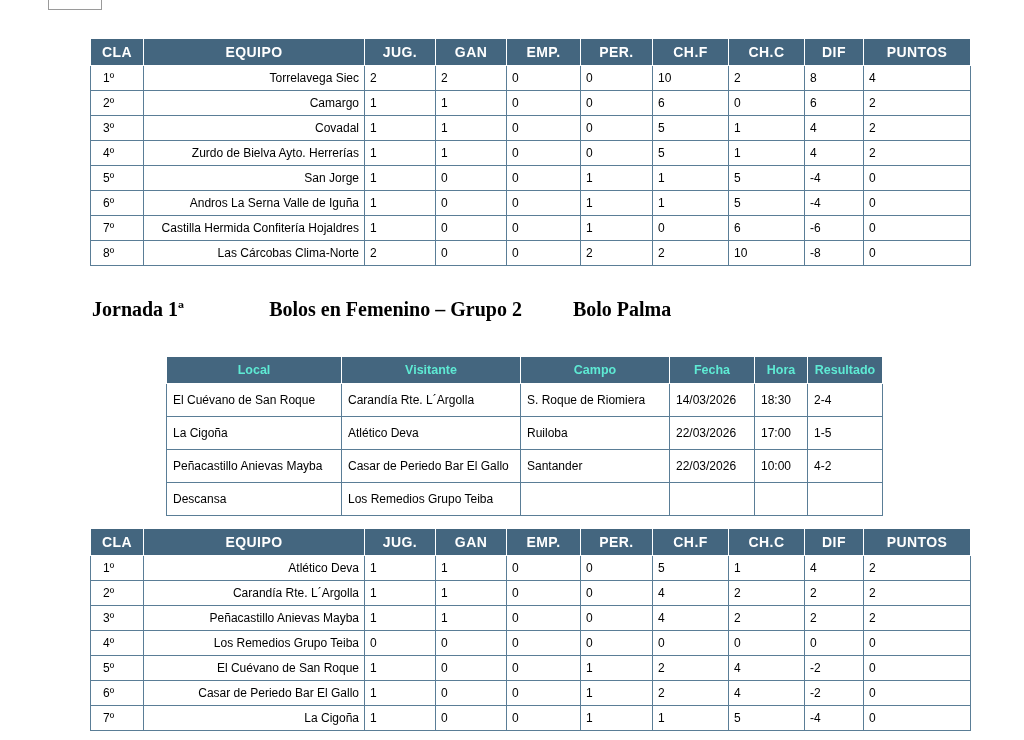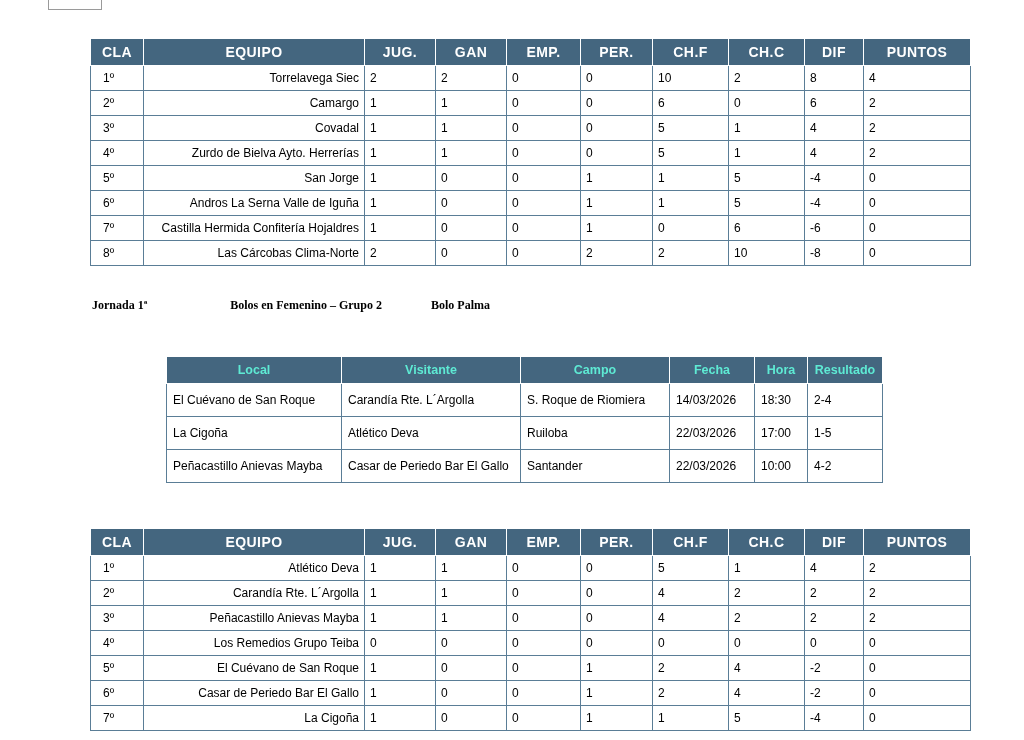--- a/index.html
+++ b/index.html
@@ -89,21 +89,21 @@
   #standings-top { left: 90px; top: 38px; }
   #standings-bottom { left: 90px; top: 528px; }
 
   
   .jornada-line {
     position: absolute;
     left: 92px;
     top: 298px;
     width: 760px;
     font-weight: bold;
-    font-size: 12px;
+    font-size: 20px;
     font-family: "Liberation Serif", serif;
     white-space: nowrap;
   }
   .jornada-line .j-label { display: inline-block; }
   .jornada-line .j-title { display: inline-block; margin-left: 80px; }
   .jornada-line .j-mod   { display: inline-block; margin-left: 46px; }
 
   
   .matches {
     position: absolute;
@@ -297,20 +297,28 @@
         <td>1-5</td>
       </tr>
       <tr>
         <td>Peñacastillo Anievas Mayba</td>
         <td>Casar de Periedo Bar El Gallo</td>
         <td>Santander</td>
         <td>22/03/2026</td>
         <td>10:00</td>
         <td>4-2</td>
       </tr>
+      <tr>
+        <td>Descansa</td>
+        <td>Los Remedios Grupo Teiba</td>
+        <td></td>
+        <td></td>
+        <td></td>
+        <td></td>
+      </tr>
     </tbody>
   </table>
 
   <table class="standings" id="standings-bottom">
     <thead>
       <tr>
         <th class="col-cla">CLA</th>
         <th class="col-equipo">EQUIPO</th>
         <th class="col-jug">JUG.</th>
         <th class="col-gan">GAN</th>

